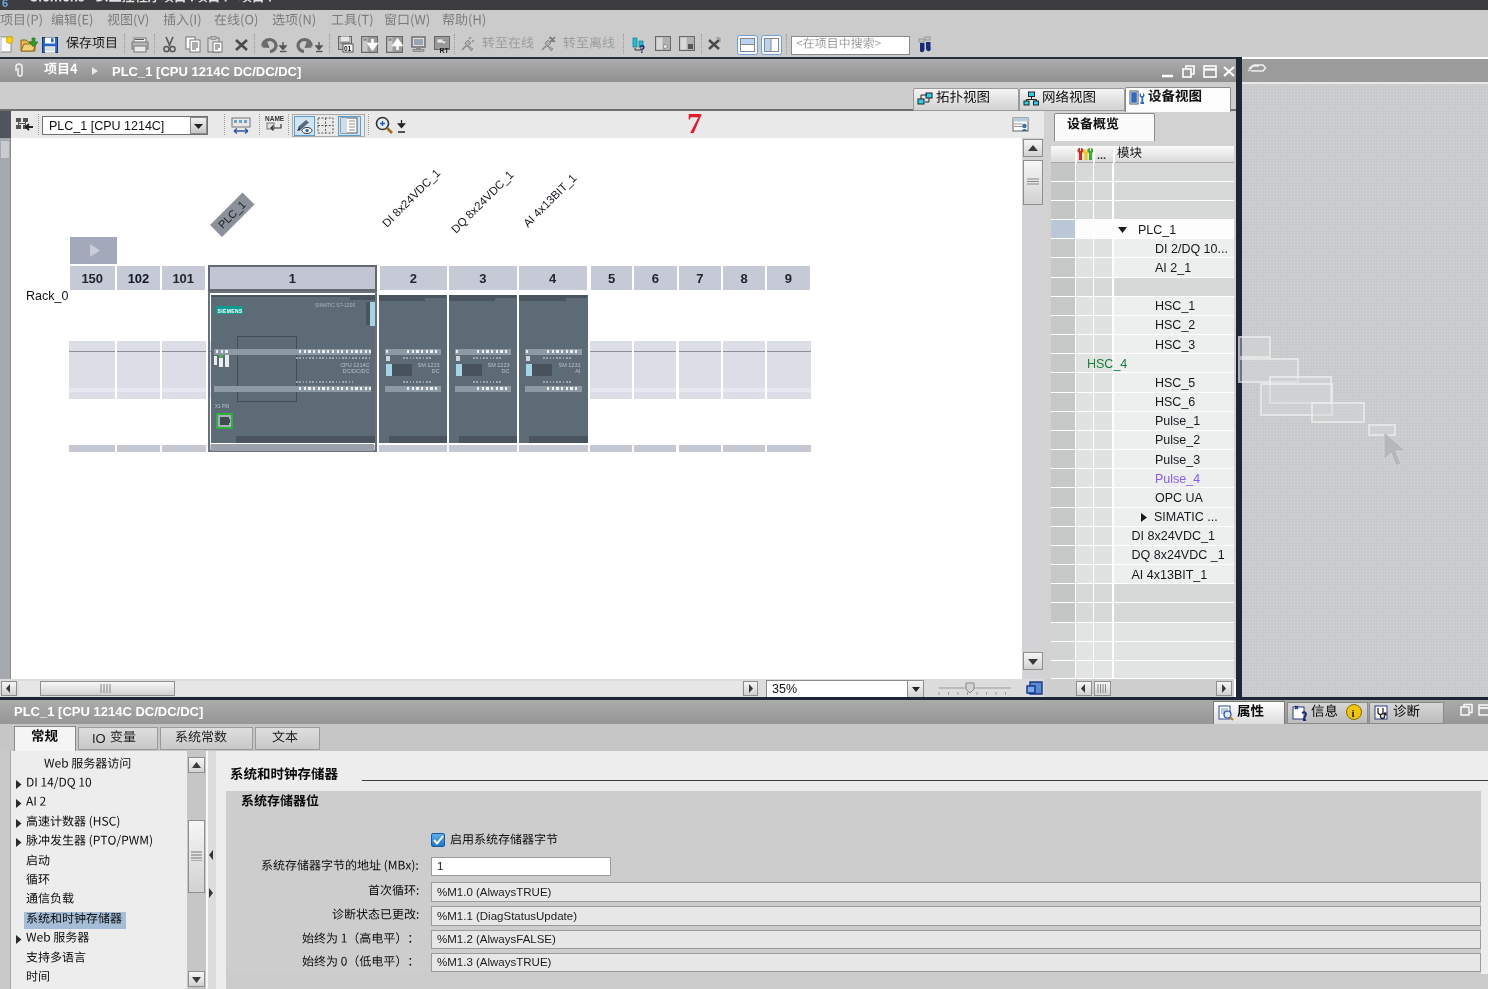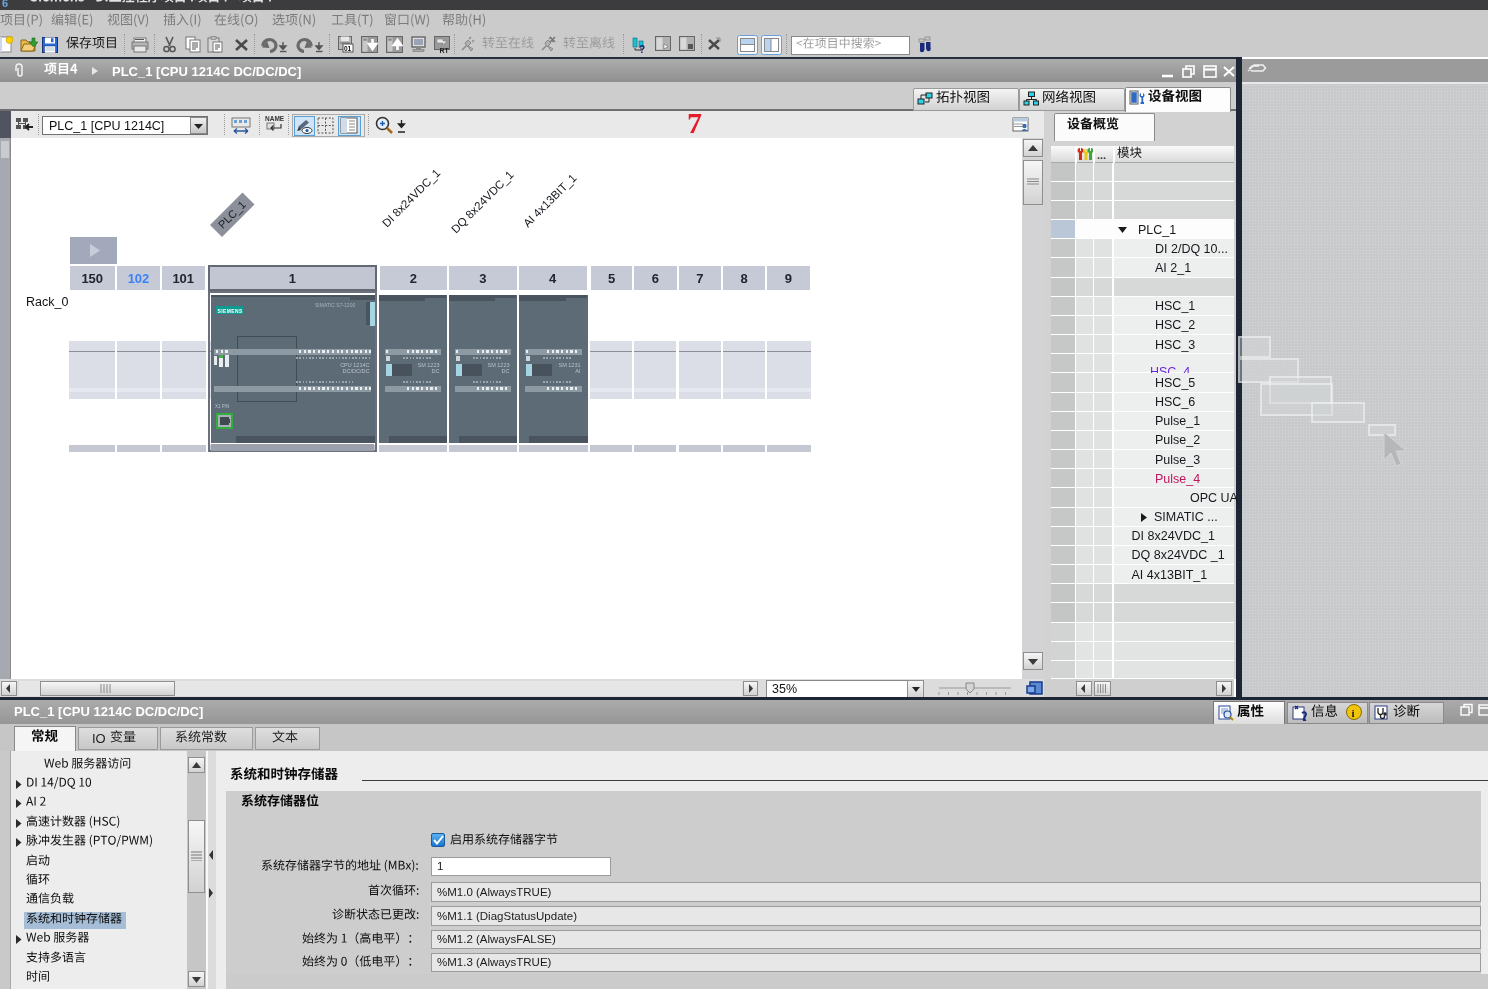--- a/index.html
+++ b/index.html
@@ -635,42 +635,42 @@
     <div style="position:absolute;left:676px;top:291px;width:2.5px;height:161px;background:#fff"></div>
     <div style="position:absolute;left:720.5px;top:291px;width:2.5px;height:161px;background:#fff"></div>
     <div style="position:absolute;left:764.5px;top:291px;width:2.5px;height:161px;background:#fff"></div>
     <div style="position:absolute;left:70px;top:237px;width:47px;height:27px;background:#a3a9bb"></div>
     <svg style="position:absolute;left:88px;top:243px;" width="14" height="15" viewBox="0 0 14 15">
       <path d="M2 1 l10 6.5 L2 14z" fill="#c9cdd8"></path>
     </svg>
     <div style="position:absolute;left:68.5px;top:265px;width:47.5px;height:26px;background:#c6cad6;border:1px solid #fff;box-sizing:border-box"></div>
     <div style="position:absolute;left:0px;top:271px;font:bold 13px 'Liberation Sans',sans-serif;color:#23252e;white-space:pre;left:68.5px;width:47.5px;text-align:center">150</div>
     <div style="position:absolute;left:116px;top:265px;width:45px;height:26px;background:#c6cad6;border:1px solid #fff;box-sizing:border-box"></div>
-    <div style="position:absolute;left:0px;top:271px;font:bold 13px 'Liberation Sans',sans-serif;color:#3b82f6;white-space:pre;left:116px;width:45px;text-align:center">102</div>
+    <div style="position:absolute;left:0px;top:271px;font:bold 13px 'Liberation Sans',sans-serif;color:#0f172a;white-space:pre;left:116px;width:45px;text-align:center">102</div>
     <div style="position:absolute;left:161px;top:265px;width:44.5px;height:26px;background:#c6cad6;border:1px solid #fff;box-sizing:border-box"></div>
     <div style="position:absolute;left:0px;top:271px;font:bold 13px 'Liberation Sans',sans-serif;color:#23252e;white-space:pre;left:161px;width:44.5px;text-align:center">101</div>
     <div style="position:absolute;left:208px;top:265px;width:168.5px;height:26px;background:#c2c6d2;border:2px solid #636973;box-sizing:border-box"></div>
     <div style="position:absolute;left:0px;top:271px;font:bold 13px 'Liberation Sans',sans-serif;color:#23252e;white-space:pre;left:208px;width:168.5px;text-align:center">1</div>
     <div style="position:absolute;left:378.5px;top:265px;width:69.5px;height:26px;background:#c6cad6;border:1px solid #fff;box-sizing:border-box"></div>
     <div style="position:absolute;left:0px;top:271px;font:bold 13px 'Liberation Sans',sans-serif;color:#23252e;white-space:pre;left:378.5px;width:69.5px;text-align:center">2</div>
     <div style="position:absolute;left:448px;top:265px;width:69.5px;height:26px;background:#c6cad6;border:1px solid #fff;box-sizing:border-box"></div>
     <div style="position:absolute;left:0px;top:271px;font:bold 13px 'Liberation Sans',sans-serif;color:#23252e;white-space:pre;left:448px;width:69.5px;text-align:center">3</div>
     <div style="position:absolute;left:517.5px;top:265px;width:70.0px;height:26px;background:#c6cad6;border:1px solid #fff;box-sizing:border-box"></div>
     <div style="position:absolute;left:0px;top:271px;font:bold 13px 'Liberation Sans',sans-serif;color:#23252e;white-space:pre;left:517.5px;width:70.0px;text-align:center">4</div>
     <div style="position:absolute;left:590px;top:265px;width:43px;height:26px;background:#c6cad6;border:1px solid #fff;box-sizing:border-box"></div>
     <div style="position:absolute;left:0px;top:271px;font:bold 13px 'Liberation Sans',sans-serif;color:#23252e;white-space:pre;left:590px;width:43px;text-align:center">5</div>
     <div style="position:absolute;left:633px;top:265px;width:44.5px;height:26px;background:#c6cad6;border:1px solid #fff;box-sizing:border-box"></div>
     <div style="position:absolute;left:0px;top:271px;font:bold 13px 'Liberation Sans',sans-serif;color:#23252e;white-space:pre;left:633px;width:44.5px;text-align:center">6</div>
     <div style="position:absolute;left:677.5px;top:265px;width:44.5px;height:26px;background:#c6cad6;border:1px solid #fff;box-sizing:border-box"></div>
     <div style="position:absolute;left:0px;top:271px;font:bold 13px 'Liberation Sans',sans-serif;color:#23252e;white-space:pre;left:677.5px;width:44.5px;text-align:center">7</div>
     <div style="position:absolute;left:722px;top:265px;width:44px;height:26px;background:#c6cad6;border:1px solid #fff;box-sizing:border-box"></div>
     <div style="position:absolute;left:0px;top:271px;font:bold 13px 'Liberation Sans',sans-serif;color:#23252e;white-space:pre;left:722px;width:44px;text-align:center">8</div>
     <div style="position:absolute;left:766px;top:265px;width:44.5px;height:26px;background:#c6cad6;border:1px solid #fff;box-sizing:border-box"></div>
     <div style="position:absolute;left:0px;top:271px;font:bold 13px 'Liberation Sans',sans-serif;color:#23252e;white-space:pre;left:766px;width:44.5px;text-align:center">9</div>
-    <div style="position:absolute;left:26px;top:295px;font:normal 12.5px 'Liberation Sans',sans-serif;color:#111;white-space:pre;">Rack_0</div>
+    <div style="position:absolute;left:26px;top:289px;font:normal 12.5px 'Liberation Sans',sans-serif;color:#111;white-space:pre;">Rack_0</div>
     <div style="position:absolute;left:208px;top:291px;width:168.5px;height:161px;border:2px solid #6b717c;box-sizing:border-box;z-index:2;background:transparent"></div>
     <div style="position:absolute;left:210.5px;top:443.5px;width:163.5px;height:7px;background:#9aa1ad;z-index:2"></div>
     <div style="position:absolute;left:211px;top:295px;width:163.5px;height:148px;background:#5d6b77"></div>
     <div style="position:absolute;left:211px;top:295px;width:163.5px;height:2px;background:#49545f"></div>
     <div style="position:absolute;left:350px;top:295px;width:24.5px;height:5px;background:#49545f"></div>
     <div style="position:absolute;left:216px;top:306px;width:27px;height:8px;background:#0e9c90">
       <div style="font:bold 5px 'Liberation Sans';color:#fff;letter-spacing:.4px;padding:1.5px 0 0 1.5px">SIEMENS</div>
     </div>
     <div style="position:absolute;left:315px;top:301.5px;font:normal 5px 'Liberation Sans',sans-serif;color:#a9b5bd;white-space:pre;">SIMATIC S7-1200</div>
     <div style="position:absolute;left:365.5px;top:302px;width:4.5px;height:23px;background:#49545e"></div>
@@ -867,21 +867,21 @@
     <div style="position:absolute;left:1155px;top:318.3600000000001px;font:normal 12.5px 'Liberation Sans',sans-serif;color:#16181c;white-space:pre;">HSC_2</div>
     <div style="position:absolute;left:1051px;top:335.03000000000014px;width:23.5px;height:18.17px;background:#c6c8c8"></div>
     <div style="position:absolute;left:1076px;top:335.03000000000014px;width:16.5px;height:18.17px;background:#e0e2e2"></div>
     <div style="position:absolute;left:1094px;top:335.03000000000014px;width:17.5px;height:18.17px;background:#e0e2e2"></div>
     <div style="position:absolute;left:1113.5px;top:335.03000000000014px;width:120.5px;height:18.17px;background:#edefef"></div>
     <div style="position:absolute;left:1155px;top:337.53000000000014px;font:normal 12.5px 'Liberation Sans',sans-serif;color:#16181c;white-space:pre;">HSC_3</div>
     <div style="position:absolute;left:1051px;top:354.20000000000016px;width:23.5px;height:18.17px;background:#c6c8c8"></div>
     <div style="position:absolute;left:1076px;top:354.20000000000016px;width:16.5px;height:18.17px;background:#e0e2e2"></div>
     <div style="position:absolute;left:1094px;top:354.20000000000016px;width:17.5px;height:18.17px;background:#e0e2e2"></div>
     <div style="position:absolute;left:1113.5px;top:354.20000000000016px;width:120.5px;height:18.17px;background:#edefef"></div>
-    <div style="position:absolute;left:1150px;top:356.70000000000016px;font:normal 12.5px 'Liberation Sans',sans-serif;color:#6d28d9;white-space:pre;margin-top:8px;">HSC_4</div>
+    <div style="position:absolute;left:1087px;top:356.70000000000016px;font:normal 12.5px 'Liberation Sans',sans-serif;color:#15803d;white-space:pre;">HSC_4</div>
     <div style="position:absolute;left:1051px;top:373.3700000000002px;width:23.5px;height:18.17px;background:#c6c8c8"></div>
     <div style="position:absolute;left:1076px;top:373.3700000000002px;width:16.5px;height:18.17px;background:#e0e2e2"></div>
     <div style="position:absolute;left:1094px;top:373.3700000000002px;width:17.5px;height:18.17px;background:#e0e2e2"></div>
     <div style="position:absolute;left:1113.5px;top:373.3700000000002px;width:120.5px;height:18.17px;background:#edefef"></div>
     <div style="position:absolute;left:1155px;top:375.8700000000002px;font:normal 12.5px 'Liberation Sans',sans-serif;color:#16181c;white-space:pre;">HSC_5</div>
     <div style="position:absolute;left:1051px;top:392.5400000000002px;width:23.5px;height:18.17px;background:#c6c8c8"></div>
     <div style="position:absolute;left:1076px;top:392.5400000000002px;width:16.5px;height:18.17px;background:#e0e2e2"></div>
     <div style="position:absolute;left:1094px;top:392.5400000000002px;width:17.5px;height:18.17px;background:#e0e2e2"></div>
     <div style="position:absolute;left:1113.5px;top:392.5400000000002px;width:120.5px;height:18.17px;background:#edefef"></div>
     <div style="position:absolute;left:1155px;top:395.0400000000002px;font:normal 12.5px 'Liberation Sans',sans-serif;color:#16181c;white-space:pre;">HSC_6</div>
@@ -897,26 +897,26 @@
     <div style="position:absolute;left:1155px;top:433.3800000000002px;font:normal 12.5px 'Liberation Sans',sans-serif;color:#16181c;white-space:pre;">Pulse_2</div>
     <div style="position:absolute;left:1051px;top:450.05000000000024px;width:23.5px;height:18.17px;background:#c6c8c8"></div>
     <div style="position:absolute;left:1076px;top:450.05000000000024px;width:16.5px;height:18.17px;background:#e0e2e2"></div>
     <div style="position:absolute;left:1094px;top:450.05000000000024px;width:17.5px;height:18.17px;background:#e0e2e2"></div>
     <div style="position:absolute;left:1113.5px;top:450.05000000000024px;width:120.5px;height:18.17px;background:#edefef"></div>
     <div style="position:absolute;left:1155px;top:452.55000000000024px;font:normal 12.5px 'Liberation Sans',sans-serif;color:#16181c;white-space:pre;">Pulse_3</div>
     <div style="position:absolute;left:1051px;top:469.22000000000025px;width:23.5px;height:18.17px;background:#c6c8c8"></div>
     <div style="position:absolute;left:1076px;top:469.22000000000025px;width:16.5px;height:18.17px;background:#e0e2e2"></div>
     <div style="position:absolute;left:1094px;top:469.22000000000025px;width:17.5px;height:18.17px;background:#e0e2e2"></div>
     <div style="position:absolute;left:1113.5px;top:469.22000000000025px;width:120.5px;height:18.17px;background:#edefef"></div>
-    <div style="position:absolute;left:1155px;top:471.72000000000025px;font:normal 12.5px 'Liberation Sans',sans-serif;color:#be185d;white-space:pre;">Pulse_4</div>
+    <div style="position:absolute;left:1155px;top:471.72000000000025px;font:normal 12.5px 'Liberation Sans',sans-serif;color:#8b5cf6;white-space:pre;">Pulse_4</div>
     <div style="position:absolute;left:1051px;top:488.39000000000027px;width:23.5px;height:18.17px;background:#c6c8c8"></div>
     <div style="position:absolute;left:1076px;top:488.39000000000027px;width:16.5px;height:18.17px;background:#e0e2e2"></div>
     <div style="position:absolute;left:1094px;top:488.39000000000027px;width:17.5px;height:18.17px;background:#e0e2e2"></div>
     <div style="position:absolute;left:1113.5px;top:488.39000000000027px;width:120.5px;height:18.17px;background:#edefef"></div>
-    <div style="position:absolute;left:1155px;top:490.89000000000027px;font:normal 12.5px 'Liberation Sans',sans-serif;color:#16181c;white-space:pre;margin-left:35px;">OPC UA</div>
+    <div style="position:absolute;left:1155px;top:490.89000000000027px;font:normal 12.5px 'Liberation Sans',sans-serif;color:#16181c;white-space:pre;">OPC UA</div>
     <div style="position:absolute;left:1051px;top:507.5600000000003px;width:23.5px;height:18.17px;background:#c6c8c8"></div>
     <div style="position:absolute;left:1076px;top:507.5600000000003px;width:16.5px;height:18.17px;background:#e0e2e2"></div>
     <div style="position:absolute;left:1094px;top:507.5600000000003px;width:17.5px;height:18.17px;background:#e0e2e2"></div>
     <div style="position:absolute;left:1113.5px;top:507.5600000000003px;width:120.5px;height:18.17px;background:#edefef"></div>
     <svg style="position:absolute;left:1140px;top:512.5600000000003px;" width="8" height="10" viewBox="0 0 8 10">
       <path d="M1 0 v9 L7 4.5z" fill="#1a1a1a"></path>
     </svg>
     <div style="position:absolute;left:1154px;top:510.0600000000003px;font:normal 12.5px 'Liberation Sans',sans-serif;color:#16181c;white-space:pre;">SIMATIC ...</div>
     <div style="position:absolute;left:1051px;top:526.7300000000002px;width:23.5px;height:18.17px;background:#c6c8c8"></div>
     <div style="position:absolute;left:1076px;top:526.7300000000002px;width:16.5px;height:18.17px;background:#e0e2e2"></div>

